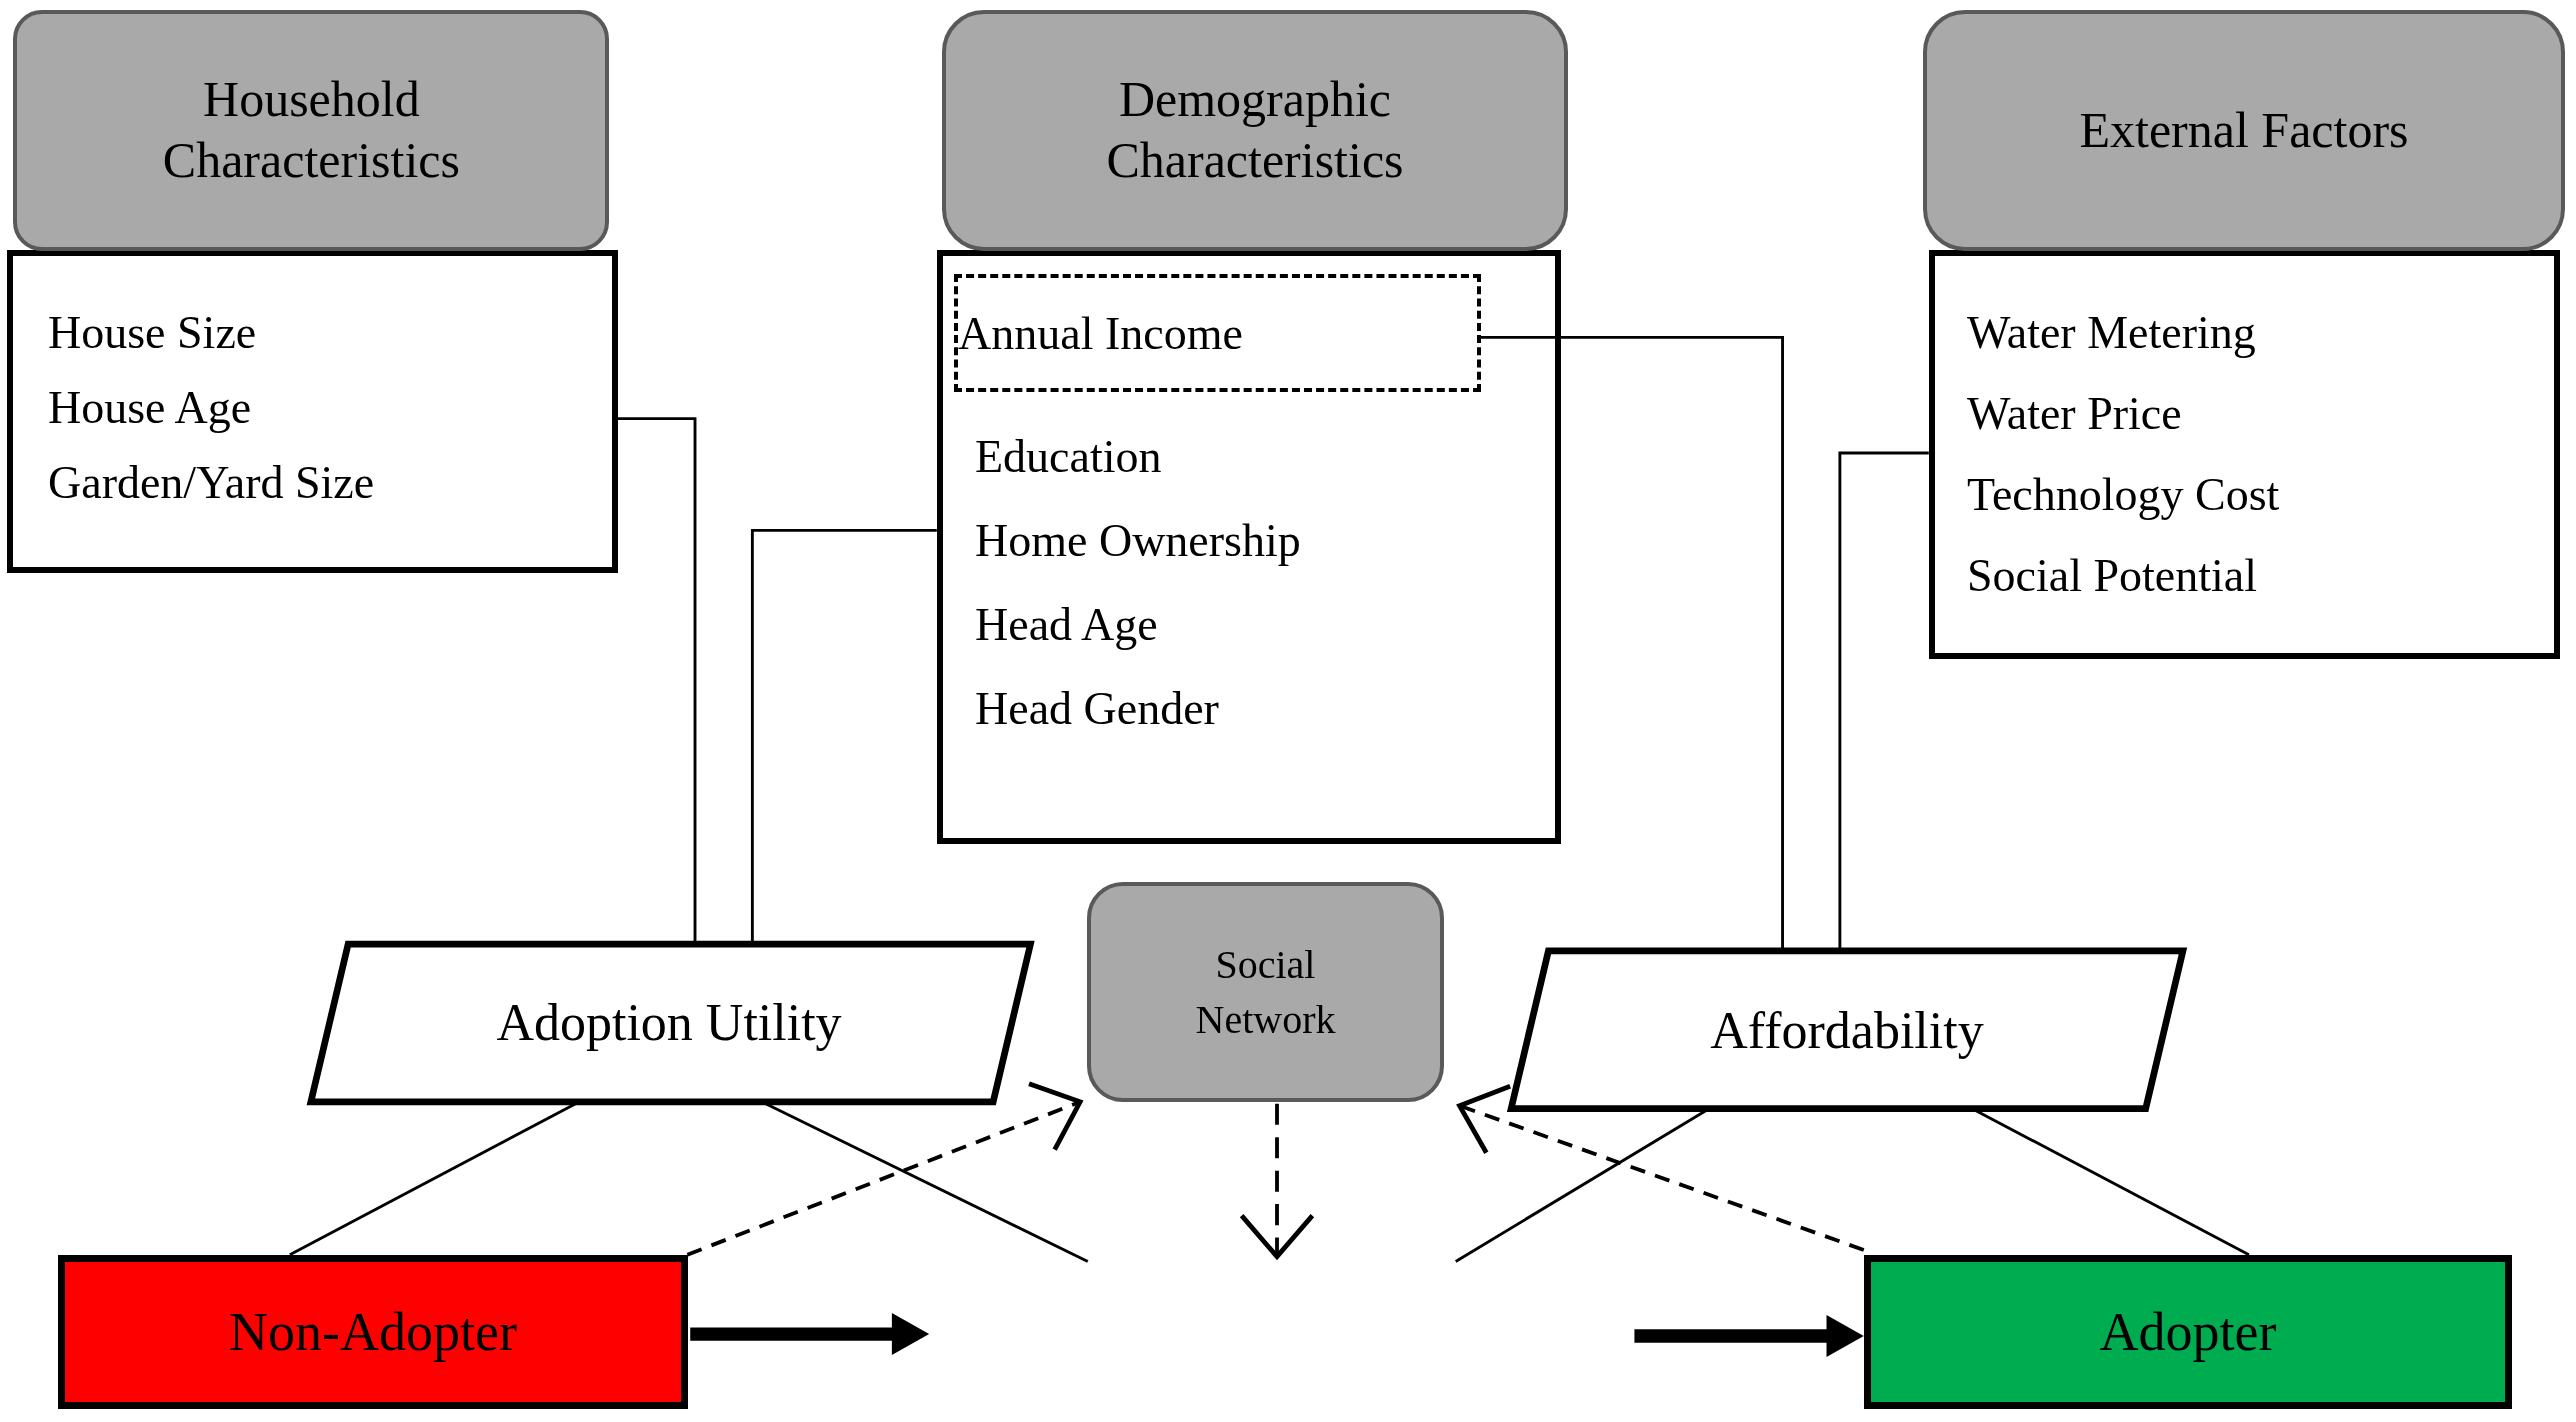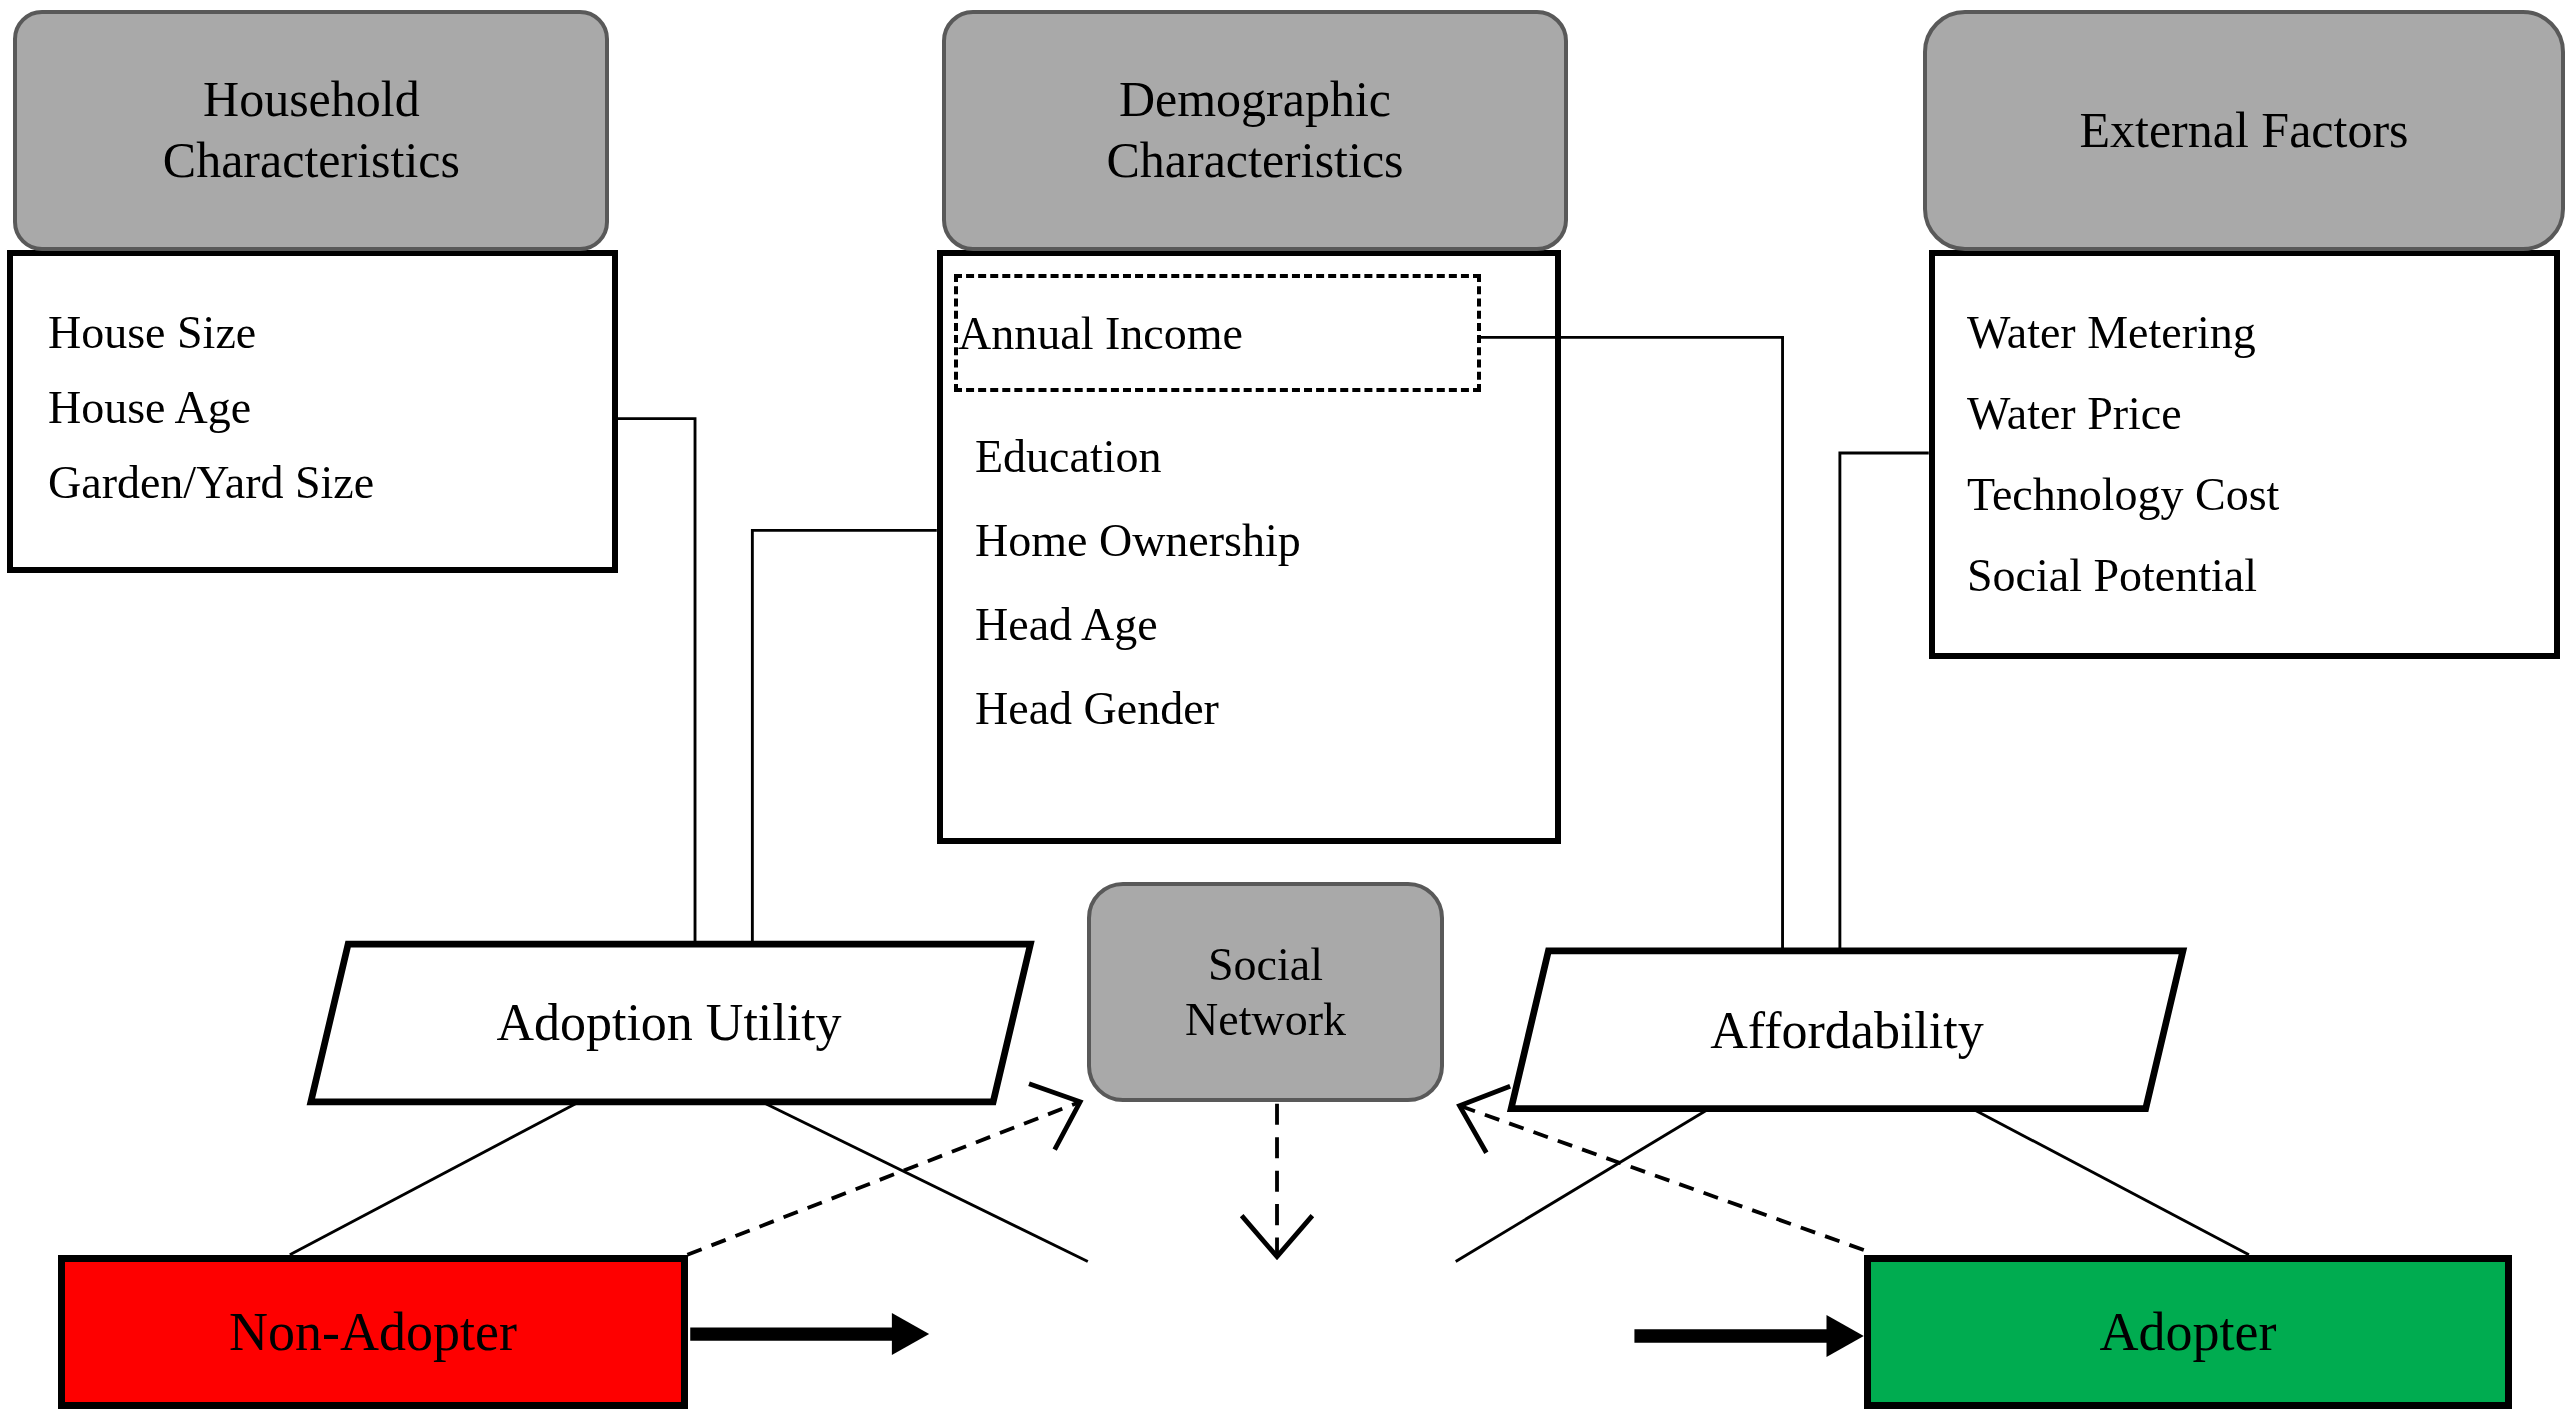--- a/index.html
+++ b/index.html
@@ -21,38 +21,38 @@
     position:absolute;border:4.8px dashed #000;box-sizing:border-box;z-index:5;
     display:flex;align-items:center;justify-content:flex-start;font-size:46px;white-space:nowrap;
   }
   .shape-label{
     position:absolute;z-index:6;display:flex;align-items:center;justify-content:center;
     font-size:52px;white-space:nowrap;
   }
   .sn-box{
     position:absolute;background:#A9A9A9;border:4.8px solid #595959;border-radius:36px;
     display:flex;align-items:center;justify-content:center;text-align:center;
-    font-size:46px;line-height:55px;white-space:pre-line;box-sizing:border-box;z-index:3;
+    font-size:40px;line-height:55px;white-space:pre-line;box-sizing:border-box;z-index:3;
   }
   .stage-box{
     position:absolute;border:7.6px solid #000;box-sizing:border-box;z-index:2;
     display:flex;align-items:center;justify-content:center;font-size:54px;white-space:nowrap;font-family:Liberation Serif, serif;
   }
   #wires{position:absolute;left:0;top:0;z-index:4;pointer-events:none;}
 </style>
 </head>
 <body>
 
 <div id="canvas">
 
   <div class="gray-box" style="left:13.4px;top:9.6px;width:596px;height:241px;border-radius:29px;">
     <span>Household
 Characteristics</span>
   </div>
-  <div class="gray-box" style="left:942px;top:9.6px;width:626px;height:241px;border-radius:31px;">
+  <div class="gray-box" style="left:942px;top:9.6px;width:626px;height:241px;">
     <span>Demographic
 Characteristics</span>
   </div>
   <div class="gray-box" style="left:1923px;top:9.6px;width:642px;height:241px;">
     <span>External Factors</span>
   </div>
 
   <div class="white-box" style="left:6.7px;top:250px;width:611px;height:323px;"></div>
   <div class="white-box" style="left:937px;top:250px;width:624px;height:594px;"></div>
   <div class="white-box" style="left:1929px;top:250px;width:631px;height:409px;"></div>

